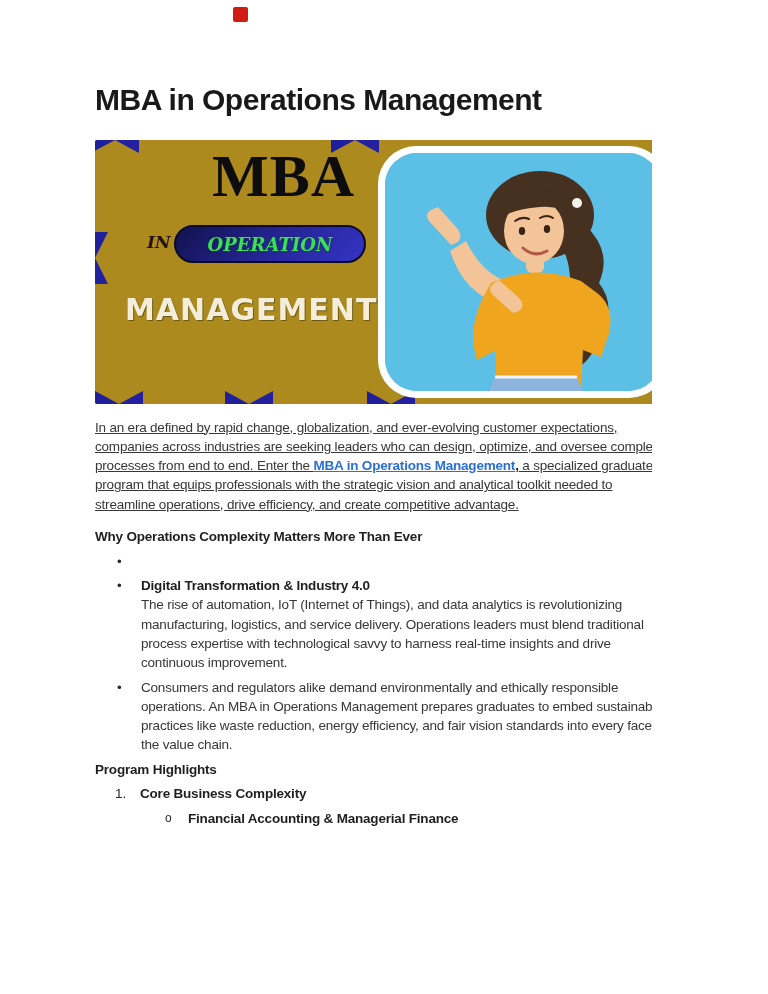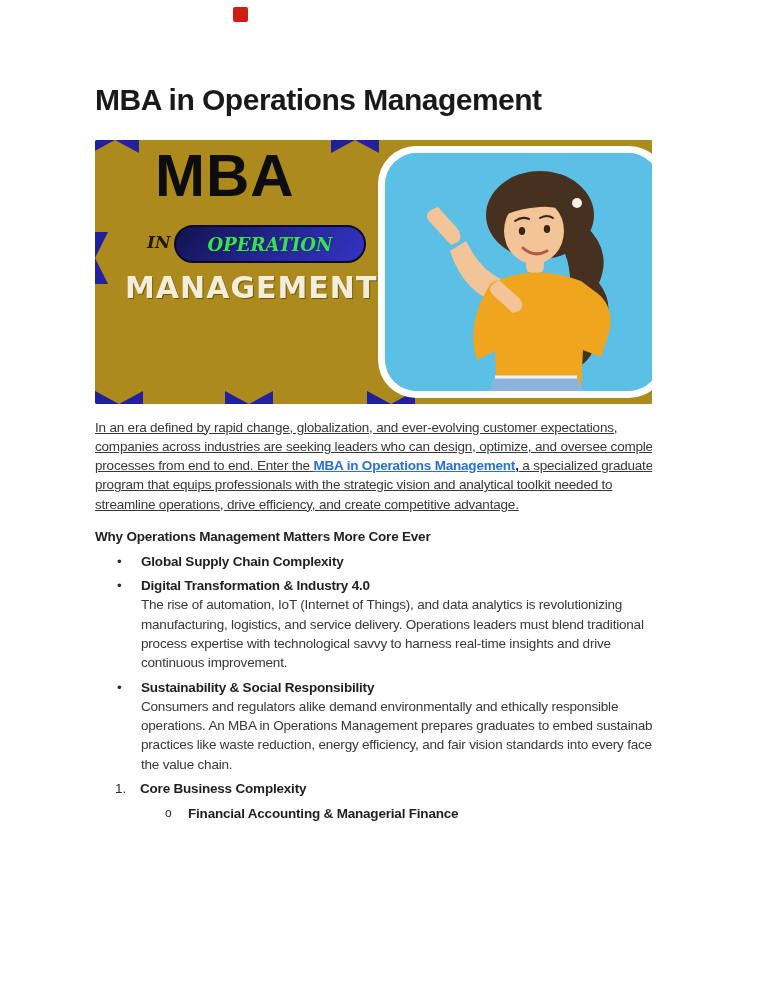--- a/index.html
+++ b/index.html
@@ -9,30 +9,30 @@
   
   .red-square{position:absolute;left:233px;top:7px;width:15px;height:15px;background:#cf1d15;border-radius:2px;}
   
   .doc-title{margin-top:82px;font-size:30px;line-height:36px;font-weight:bold;color:#191919;letter-spacing:-0.5px;}
   
   .banner{position:relative;margin-top:22px;width:578px;height:264px;background:#ad8a1e;overflow:hidden;border-radius:2px;}
   .bt{position:absolute;display:flex;width:48px;height:26px;z-index:1;}
   .bt .t1{width:50%;height:100%;background:#201f9c;clip-path:polygon(0 0,100% 50%,0 100%);}
   .bt .t2{width:50%;height:100%;background:#23219f;clip-path:polygon(100% 0,0 50%,100% 100%);}
   .bt.v{width:52px;height:26px;transform:rotate(90deg);}
-  .mba-word{position:absolute;left:60px;top:4px;width:200px;text-align:left;z-index:3;
-        font-family:Liberation Sans, sans-serif;font-weight:bold;font-size:60px;line-height:64px;color:#0d0d0d;letter-spacing:1px;}
+  .mba-word{position:absolute;left:60px;top:4px;width:200px;text-align:right;z-index:3;
+        font-family:Liberation Serif, serif;font-weight:bold;font-size:60px;line-height:64px;color:#0d0d0d;letter-spacing:1px;}
   .in-word{position:absolute;left:52px;top:92px;z-index:3;font-family:"DejaVu Serif",serif;
         font-style:italic;font-weight:bold;font-size:17px;color:#241505;}
   .op-pill{position:absolute;left:79px;top:85px;width:192px;height:38px;z-index:3;border-radius:19px;
         background:linear-gradient(135deg,#12124e 0%,#26269a 55%,#3434c4 100%);border:2px solid #0a0a28;
         display:flex;align-items:center;justify-content:center;box-sizing:border-box;}
   .op-text{font-family:"DejaVu Serif",serif;font-style:italic;font-weight:bold;font-size:18px;
         color:#3ae05c;text-shadow:0 0 2px #103a18;letter-spacing:0px;white-space:nowrap;}
-  .mgmt-word{position:absolute;left:30px;top:130px;width:248px;z-index:3;text-align:left;
+  .mgmt-word{position:absolute;left:30px;top:152px;width:248px;z-index:3;text-align:left;
         font-family:"DejaVu Sans",sans-serif;font-weight:600;font-size:30px;line-height:36px;color:#f3edda;
         letter-spacing:1px;text-shadow:1px 1px 0 #6b5a10;white-space:nowrap;}
   .photo-frame{position:absolute;left:283px;top:6px;width:289px;height:252px;background:#ffffff;
         border-radius:38px;z-index:2;box-sizing:border-box;padding:7px;}
   .photo-inner{width:100%;height:100%;border-radius:32px;overflow:hidden;background:#5cc0e6;}
   
   .flow{white-space:pre-line;font-size:13.5px;line-height:19.3px;letter-spacing:-0.2px;}
   .intro{text-decoration:underline;}
   .doc-link{color:#2a6fd2;font-weight:bold;text-decoration:underline;cursor:pointer;}
   .bold-inline{font-weight:bold;color:#1f1f1f;}
@@ -123,51 +123,50 @@
         </div>
       </div>
     </div>
 
     <p class="flow intro"><span>In an era defined by rapid change, globalization, and ever-evolving customer expectations,
 companies across industries are seeking leaders who can design, optimize, and oversee complex
 processes from end to end. Enter the </span><a class="doc-link">MBA in Operations Management</a><span class="bold-inline">,</span><span> a specialized graduate
 program that equips professionals with the strategic vision and analytical toolkit needed to
 streamline operations, drive efficiency, and create competitive advantage.</span></p>
 
-    <div class="sec-heading">Why Operations Management Matters More Core Ever</div>
+    <div class="sec-heading">Why Operations Complexity Matters More Than Ever</div>
 
     <div class="bullet-item">
       <div class="bullet-marker">•</div>
       <div class="bullet-body">
-        <div class="bullet-title">Global Supply Chain Complexity</div>
       </div>
     </div>
 
     <div class="bullet-item">
       <div class="bullet-marker">•</div>
       <div class="bullet-body">
         <div class="bullet-title">Digital Transformation &amp; Industry 4.0</div>
         <div class="flow">The rise of automation, IoT (Internet of Things), and data analytics is revolutionizing
 manufacturing, logistics, and service delivery. Operations leaders must blend traditional
 process expertise with technological savvy to harness real-time insights and drive
 continuous improvement.</div>
       </div>
     </div>
 
     <div class="bullet-item">
       <div class="bullet-marker">•</div>
       <div class="bullet-body">
-        <div class="bullet-title">Sustainability &amp; Social Responsibility</div>
         <div class="flow">Consumers and regulators alike demand environmentally and ethically responsible
 operations. An MBA in Operations Management prepares graduates to embed sustainable
 practices like waste reduction, energy efficiency, and fair vision standards into every facet of
 the value chain.</div>
       </div>
     </div>
 
+    <div class="sec-heading">Program Highlights</div>
 
     <div class="num-item">
       <div class="num-marker">1.</div>
       <div class="bullet-title">Core Business Complexity</div>
     </div>
 
     <div class="sub-item">
       <div class="sub-marker">o</div>
       <div class="bullet-title">Financial Accounting &amp; Managerial Finance</div>
     </div>

